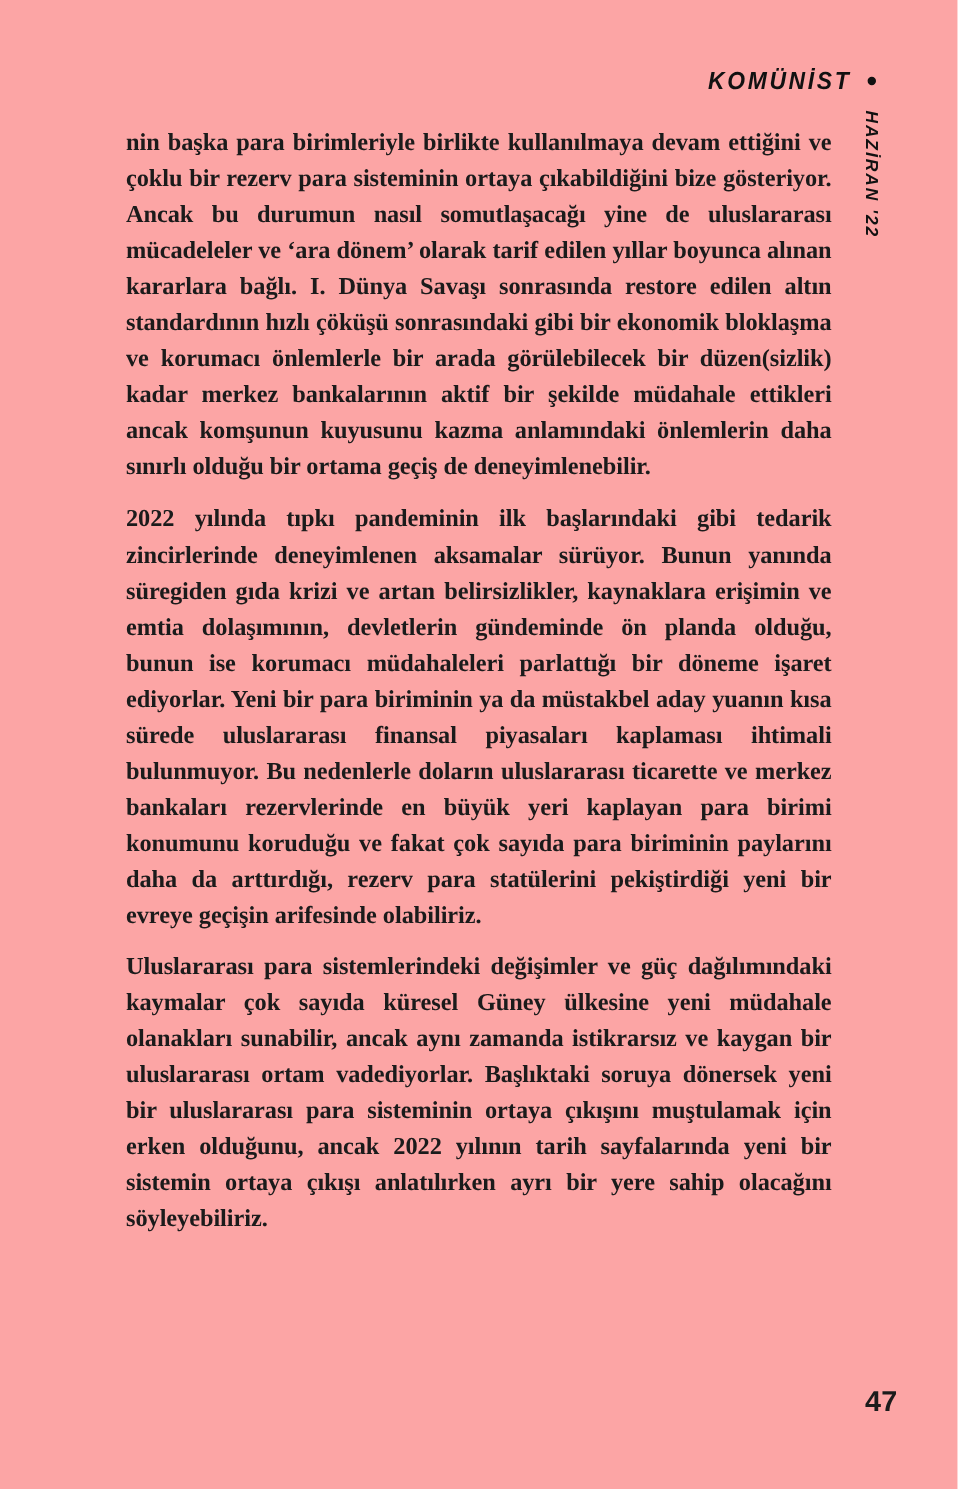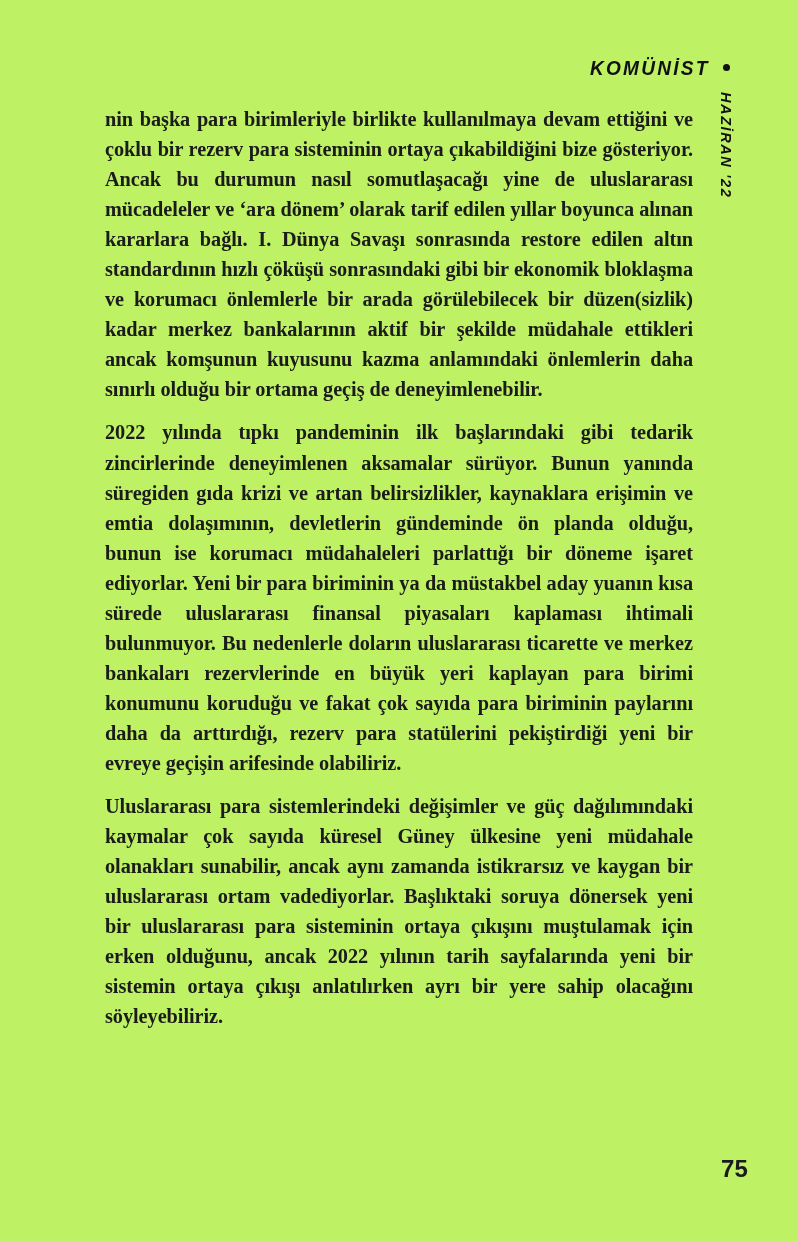--- a/index.html
+++ b/index.html
@@ -9,21 +9,21 @@
     background: #ffffff;
   }
   body {
     font-family: "Liberation Serif", "DejaVu Serif", serif;
     color: #1b1b1b;
   }
   .page {
     position: relative;
     width: 798px;
     height: 1241px;
-    background: #bef264;
+    background: #fca5a5;
     overflow: hidden;
     margin: 0 auto;
   }
 
   
   .running-head {
     position: absolute;
     top: 56px;
     left: 0;
     width: 798px;
@@ -130,15 +130,15 @@
   <div class="issue-date">
     <span class="issue-date-text">HAZİRAN '22</span>
   </div>
 
   <div class="text-column">
     <p class="body-paragraph">nin başka para birimleriyle birlikte kullanılmaya devam ettiğini ve çoklu bir rezerv para sisteminin ortaya çıkabildiğini bize gösteriyor. Ancak bu durumun nasıl somutlaşacağı yine de uluslararası mücadeleler ve ‘ara dönem’ olarak tarif edilen yıllar boyunca alınan kararlara bağlı. I. Dünya Savaşı sonrasında restore edilen altın standardının hızlı çöküşü sonrasındaki gibi bir ekonomik bloklaşma ve korumacı önlemlerle bir arada görülebilecek bir düzen(sizlik) kadar merkez bankalarının aktif bir şekilde müdahale ettikleri ancak komşunun kuyusunu kazma anlamındaki önlemlerin daha sınırlı olduğu bir ortama geçiş de deneyimlenebilir.</p>
     <p class="body-paragraph">2022 yılında tıpkı pandeminin ilk başlarındaki gibi tedarik zincirlerinde deneyimlenen aksamalar sürüyor. Bunun yanında süregiden gıda krizi ve artan belirsizlikler, kaynaklara erişimin ve emtia dolaşımının, devletlerin gündeminde ön planda olduğu, bunun ise korumacı müdahaleleri parlattığı bir döneme işaret ediyorlar. Yeni bir para biriminin ya da müstakbel aday yuanın kısa sürede uluslararası finansal piyasaları kaplaması ihtimali bulunmuyor. Bu nedenlerle doların uluslararası ticarette ve merkez bankaları rezervlerinde en büyük yeri kaplayan para birimi konumunu koruduğu ve fakat çok sayıda para biriminin paylarını daha da arttırdığı, rezerv para statülerini pekiştirdiği yeni bir evreye geçişin arifesinde olabiliriz.</p>
     <p class="body-paragraph">Uluslararası para sistemlerindeki değişimler ve güç dağılımındaki kaymalar çok sayıda küresel Güney ülkesine yeni müdahale olanakları sunabilir, ancak aynı zamanda istikrarsız ve kaygan bir uluslararası ortam vadediyorlar. Başlıktaki soruya dönersek yeni bir uluslararası para sisteminin ortaya çıkışını muştulamak için erken olduğunu, ancak 2022 yılının tarih sayfalarında yeni bir sistemin ortaya çıkışı anlatılırken ayrı bir yere sahip olacağını söyleyebiliriz.</p>
   </div>
 
-  <div class="folio">75</div>
+  <div class="folio">47</div>
 
 </div>
 
 </body></html>

